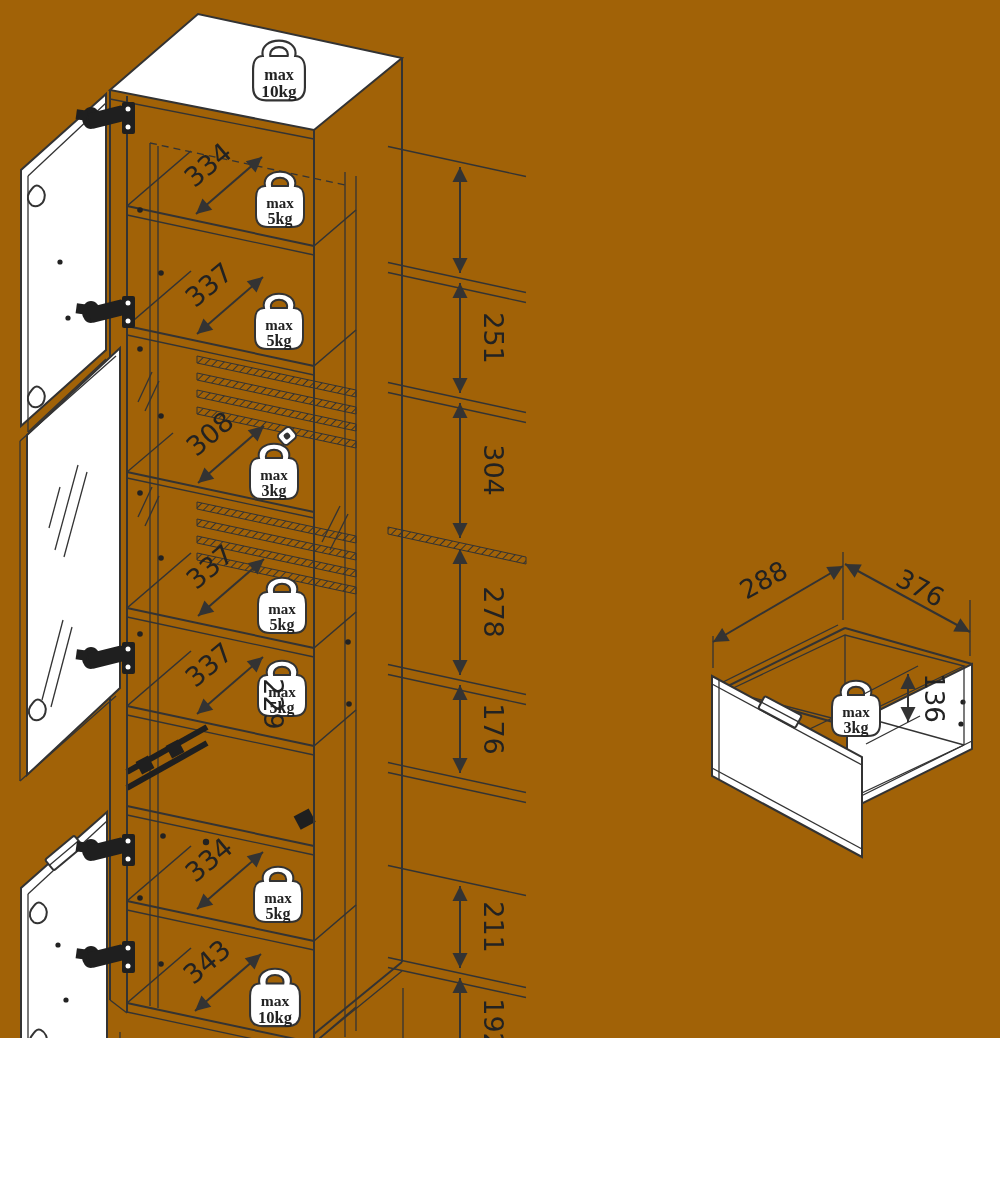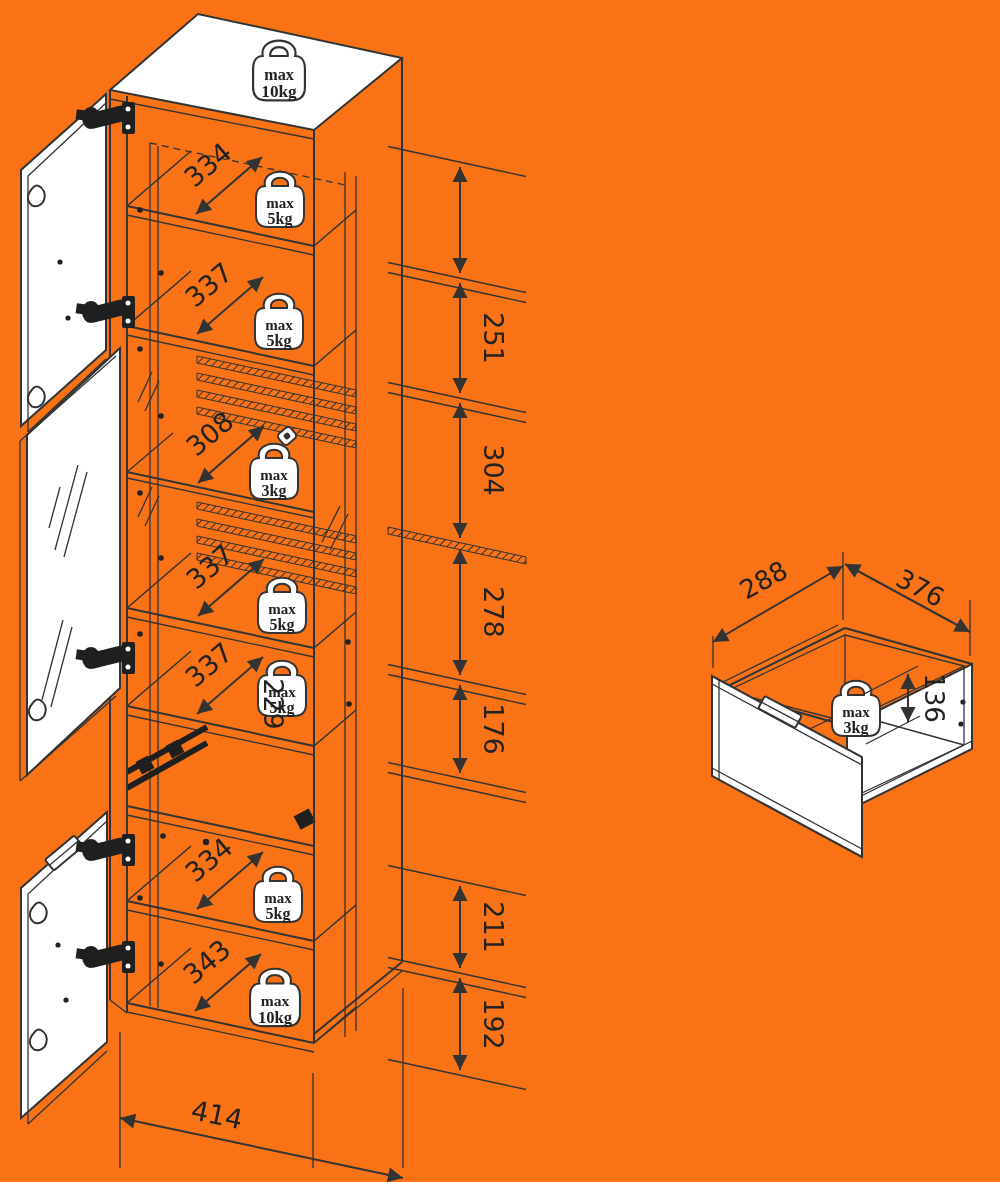--- a/index.html
+++ b/index.html
@@ -1,16 +1,16 @@
 <!DOCTYPE html>
 <html><head>
 <meta charset="utf-8">
 <style>
   html,body{margin:0;padding:0;background:#fff;}
-  .stage{width:1000px;height:1182px;position:relative;background:#f97316;overflow:hidden;}
+  .stage{width:1000px;height:1038px;position:relative;background:#a16207;overflow:hidden;}
   svg{display:block;}
   .ln{stroke:#333;stroke-width:2;fill:none;}
   .thin{stroke:#333;stroke-width:1.3;fill:none;}
   .med{stroke:#333;stroke-width:1.6;fill:none;}
   .white{fill:#fff;stroke:#333;stroke-width:2;}
   .dim{font-family:"DejaVu Sans",sans-serif;font-size:27px;fill:#222;}
   .dimsm{font-family:"DejaVu Sans",sans-serif;font-size:26px;fill:#222;}
   .wtext{font-family:"Liberation Serif","DejaVu Serif",serif;font-weight:bold;fill:#222;text-anchor:middle;}
   .w1{font-size:15px;}
   .w2{font-size:16px;}

